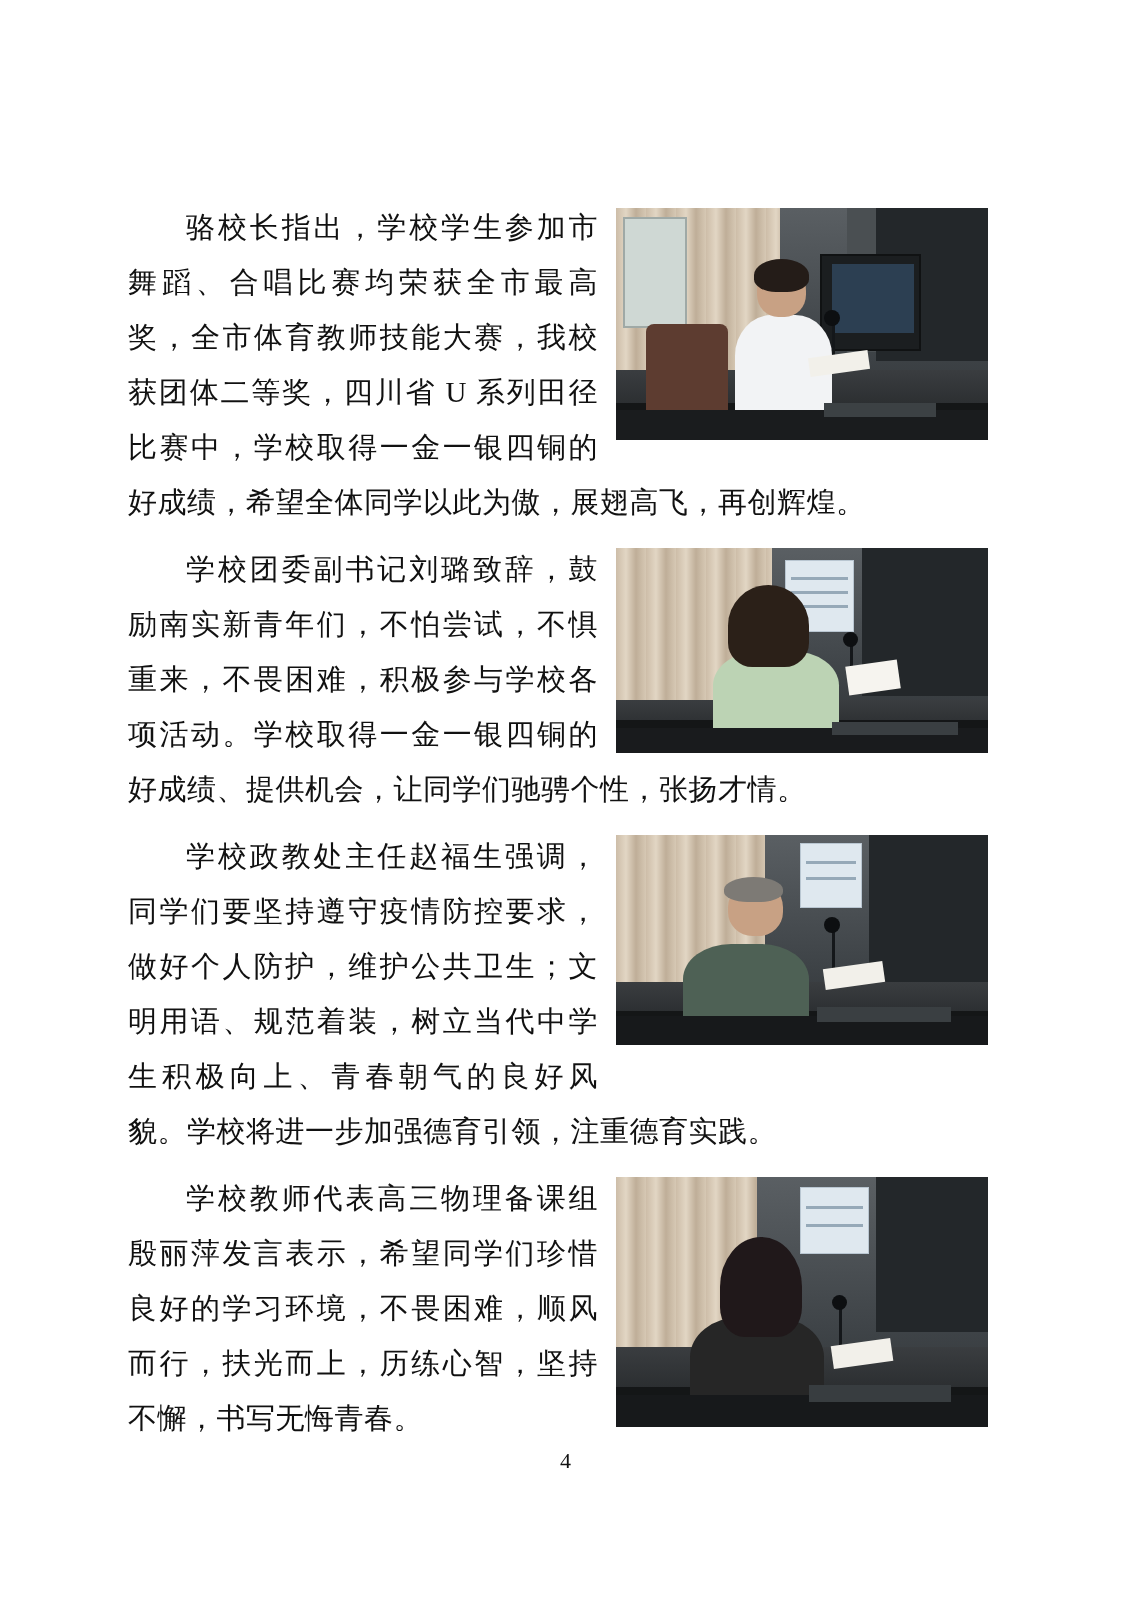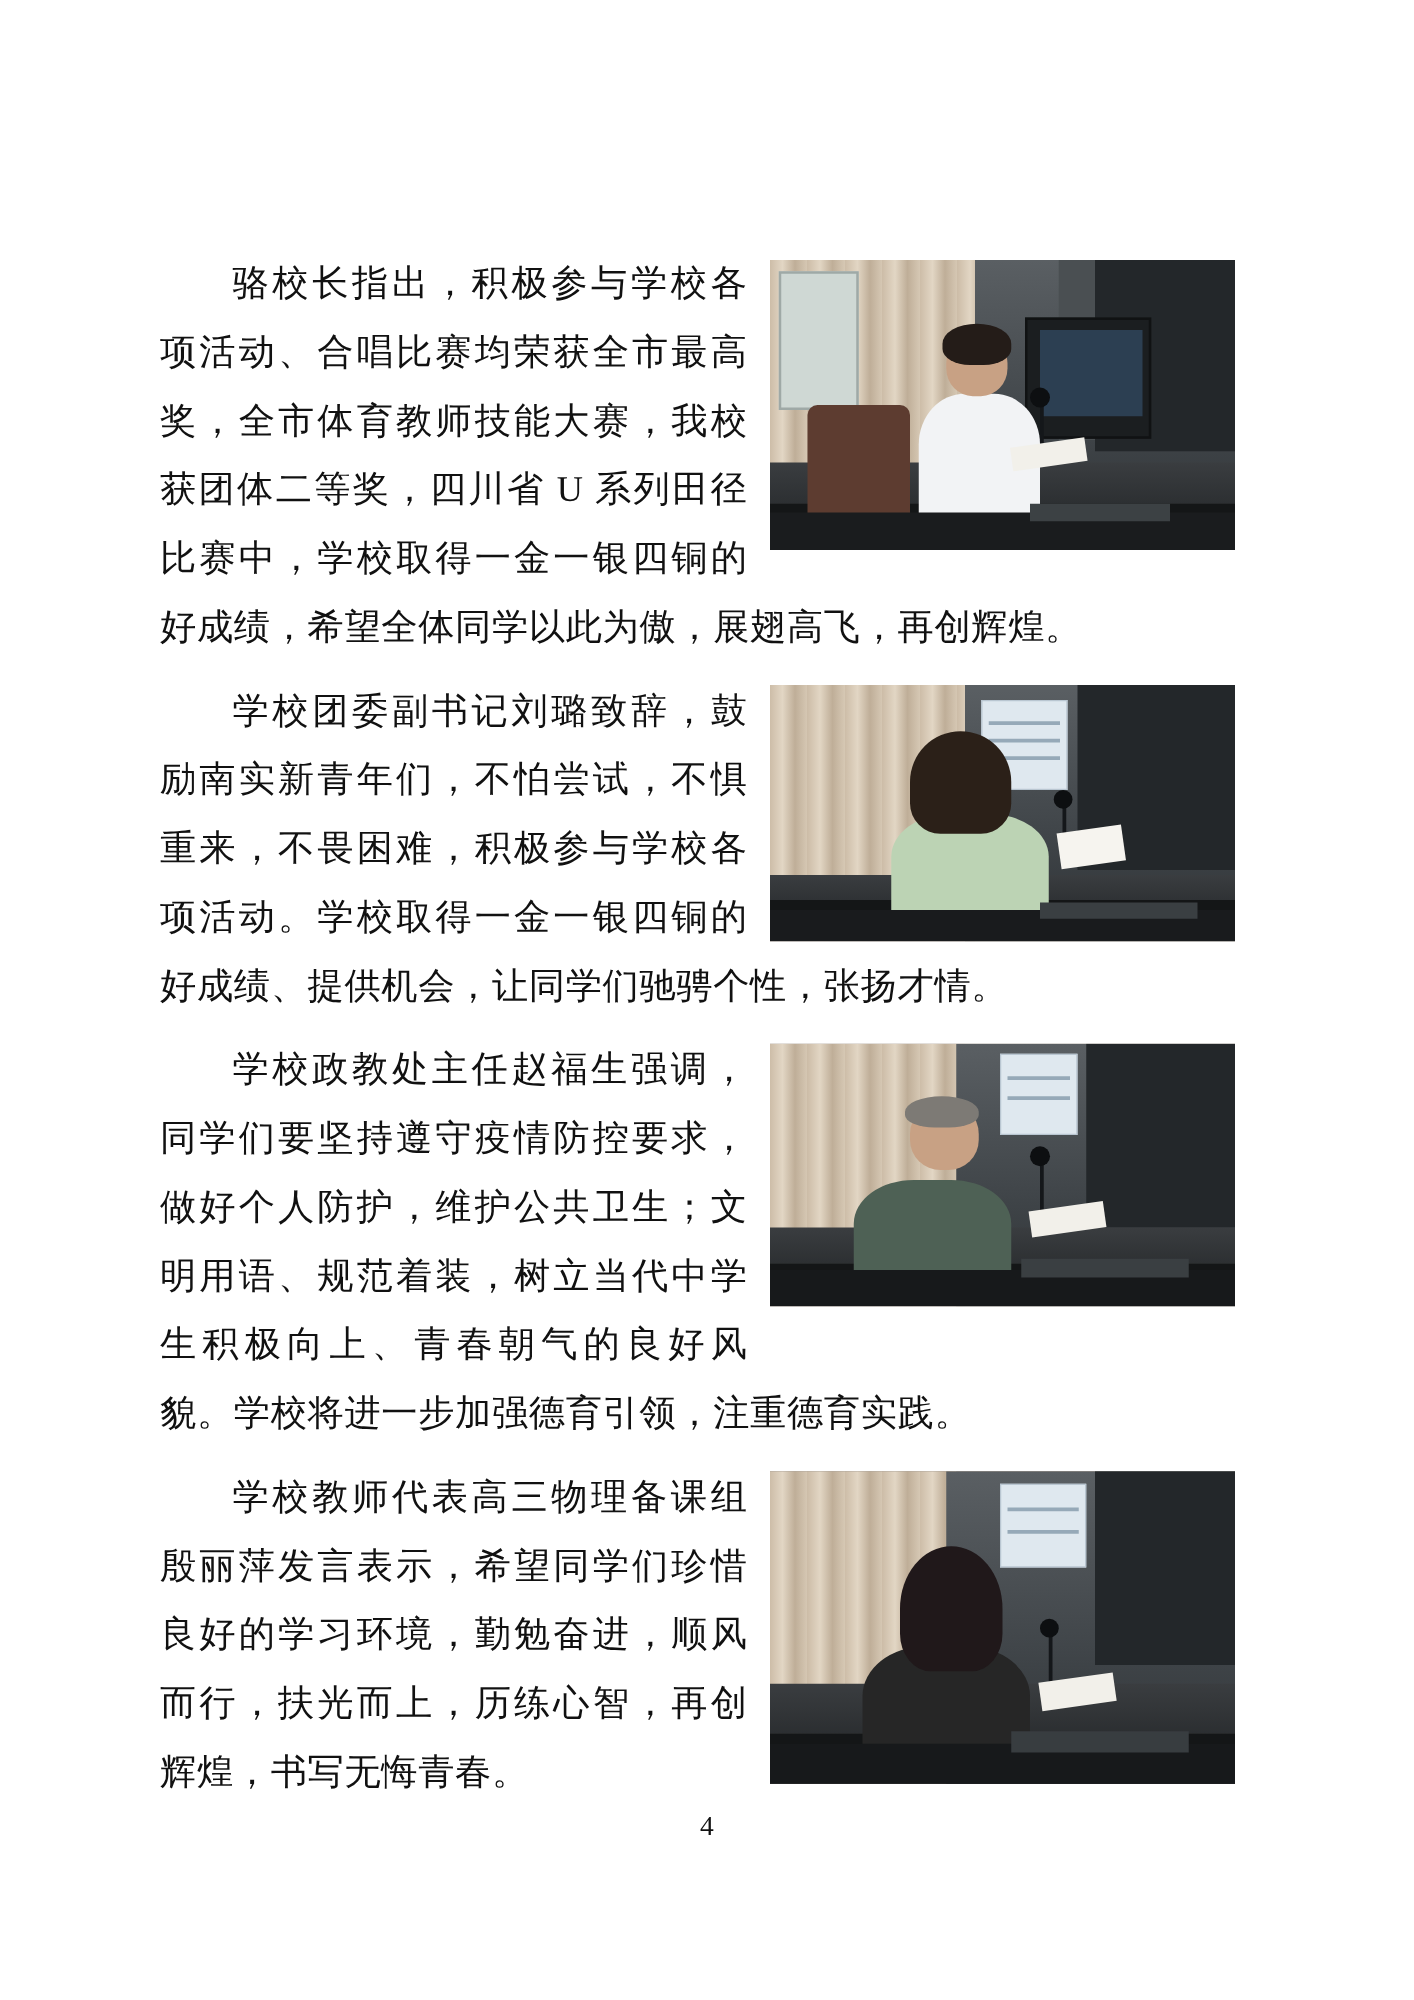--- a/index.html
+++ b/index.html
@@ -146,21 +146,21 @@
           <div class="person-body" style="left:32%;top:46%;width:26%;height:46%;background:#f2f3f5;"></div>
           <div class="person-head" style="left:38%;top:25%;width:13%;height:22%;"></div>
           <div class="person-hair" style="left:37%;top:22%;width:15%;height:14%;"></div>
           <div class="mic-stand" style="left:58%;top:48%;width:3px;height:18%;"></div>
           <div class="mic-head" style="left:56%;top:44%;width:16px;height:16px;"></div>
           <div class="paper" style="left:52%;top:63%;width:16%;height:8%;"></div>
           <div class="panel-dark" style="left:0;bottom:0;width:100%;height:13%;background:#1a1c1e;"></div>
           <div class="panel-dark" style="left:56%;bottom:10%;width:30%;height:6%;background:#3c4144;"></div>
         </div>
       </div>
-      <p class="para">骆校长指出，积极参与学校各项活动、合唱比赛均荣获全市最高奖，全市体育教师技能大赛，我校获团体二等奖，四川省 U 系列田径比赛中，学校取得一金一银四铜的好成绩，希望全体同学以此为傲，展翅高飞，再创辉煌。</p>
+      <p class="para">骆校长指出，学校学生参加市舞蹈、合唱比赛均荣获全市最高奖，全市体育教师技能大赛，我校获团体二等奖，四川省 U 系列田径比赛中，学校取得一金一银四铜的好成绩，希望全体同学以此为傲，展翅高飞，再创辉煌。</p>
     </div>
 
     <div class="blk">
       <div class="photo p2">
         <div class="scene">
           <div class="curtain" style="width:44%"></div>
           <div class="wallpanel" style="width:58%; right:0;"></div>
           <div class="panel-dark" style="right:0;top:0;width:34%;height:72%;"></div>
           <div class="poster" style="right:36%;top:6%;width:18%;height:34%;">
             <div class="pline" style="top:22%"></div>
@@ -222,20 +222,20 @@
           <div class="person-body" style="left:20%;top:56%;width:36%;height:42%;background:#262626;"></div>
           <div class="person-head" style="left:33%;top:28%;width:14%;height:22%;"></div>
           <div class="person-hair" style="left:28%;top:24%;width:22%;height:40%;background:#20181a;border-radius:50% 50% 30% 30%;"></div>
           <div class="mic-stand" style="left:60%;top:52%;width:3px;height:18%;"></div>
           <div class="mic-head" style="left:58%;top:47%;width:15px;height:15px;"></div>
           <div class="paper" style="left:58%;top:66%;width:16%;height:9%;"></div>
           <div class="panel-dark" style="left:0;bottom:0;width:100%;height:13%;background:#17191b;"></div>
           <div class="panel-dark" style="left:52%;bottom:10%;width:38%;height:7%;background:#383d40;"></div>
         </div>
       </div>
-      <p class="para">学校教师代表高三物理备课组殷丽萍发言表示，希望同学们珍惜良好的学习环境，勤勉奋进，顺风而行，扶光而上，历练心智，再创辉煌，书写无悔青春。</p>
+      <p class="para">学校教师代表高三物理备课组殷丽萍发言表示，希望同学们珍惜良好的学习环境，不畏困难，顺风而行，扶光而上，历练心智，坚持不懈，书写无悔青春。</p>
     </div>
 
   </div>
 
   <div class="pagenum">4</div>
 
 </div>
 
 </body></html>

